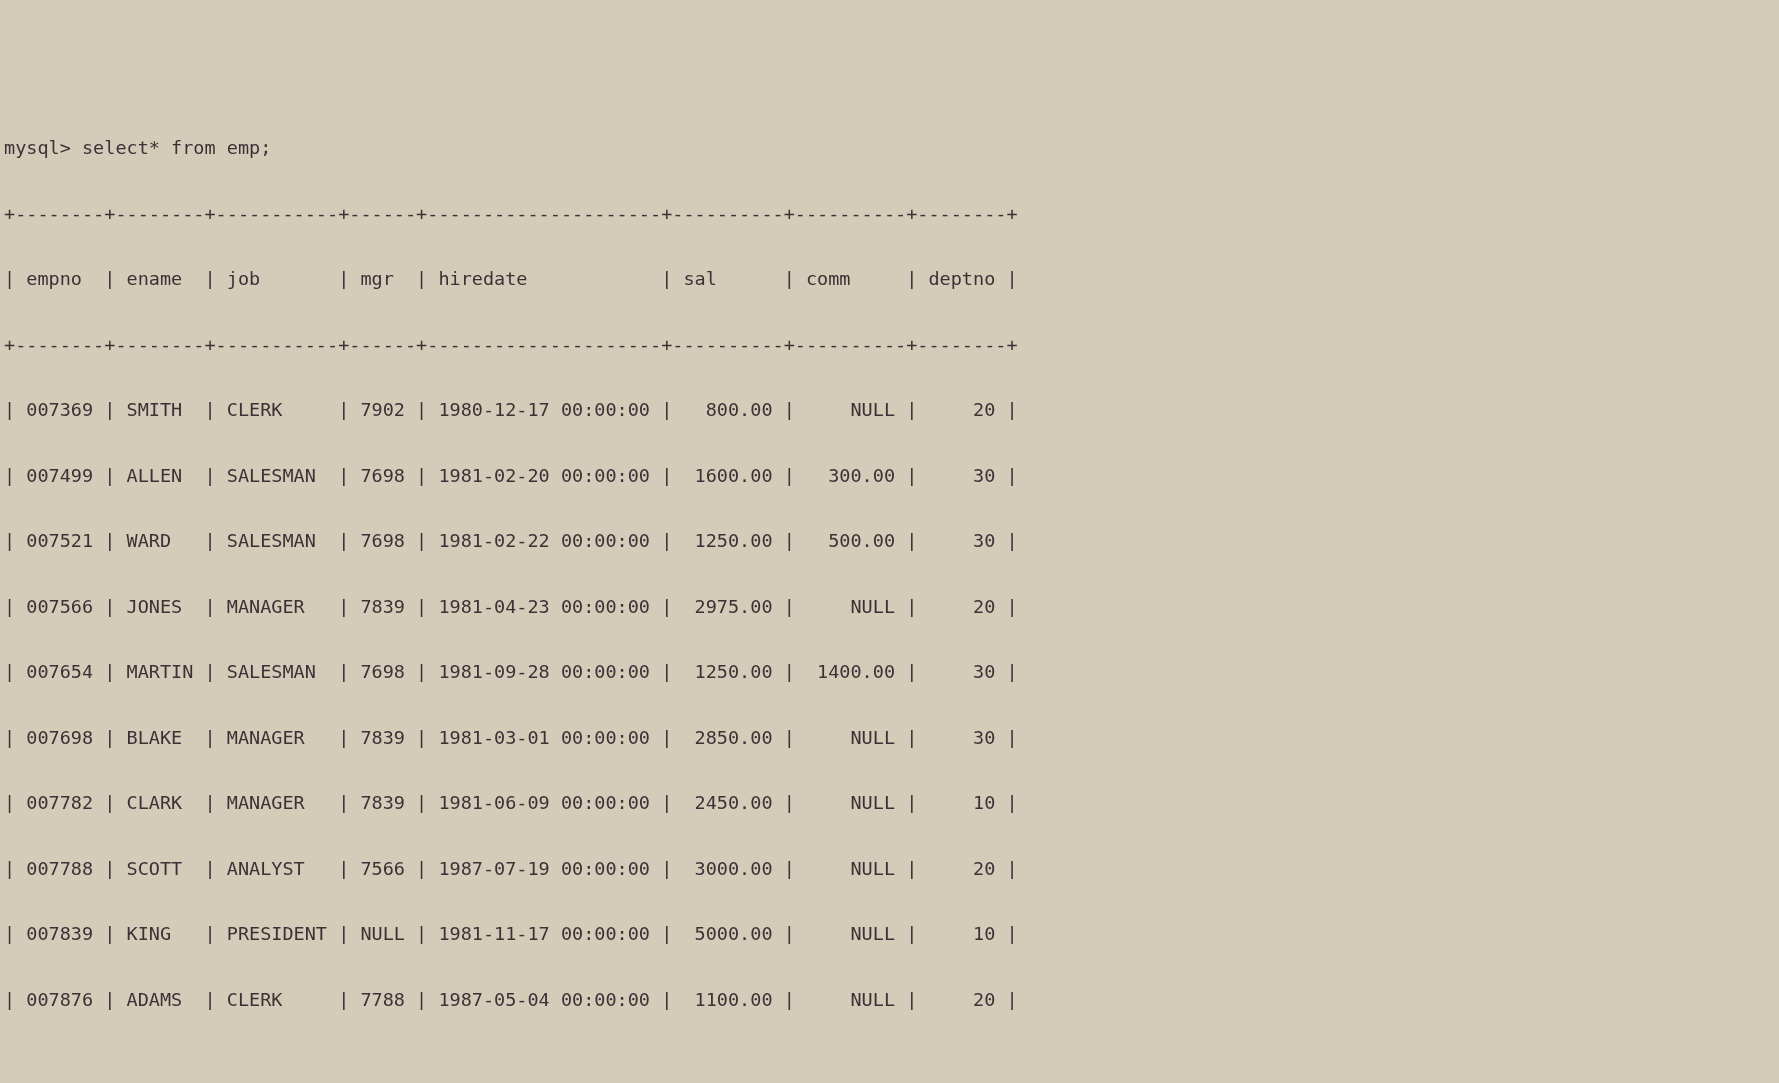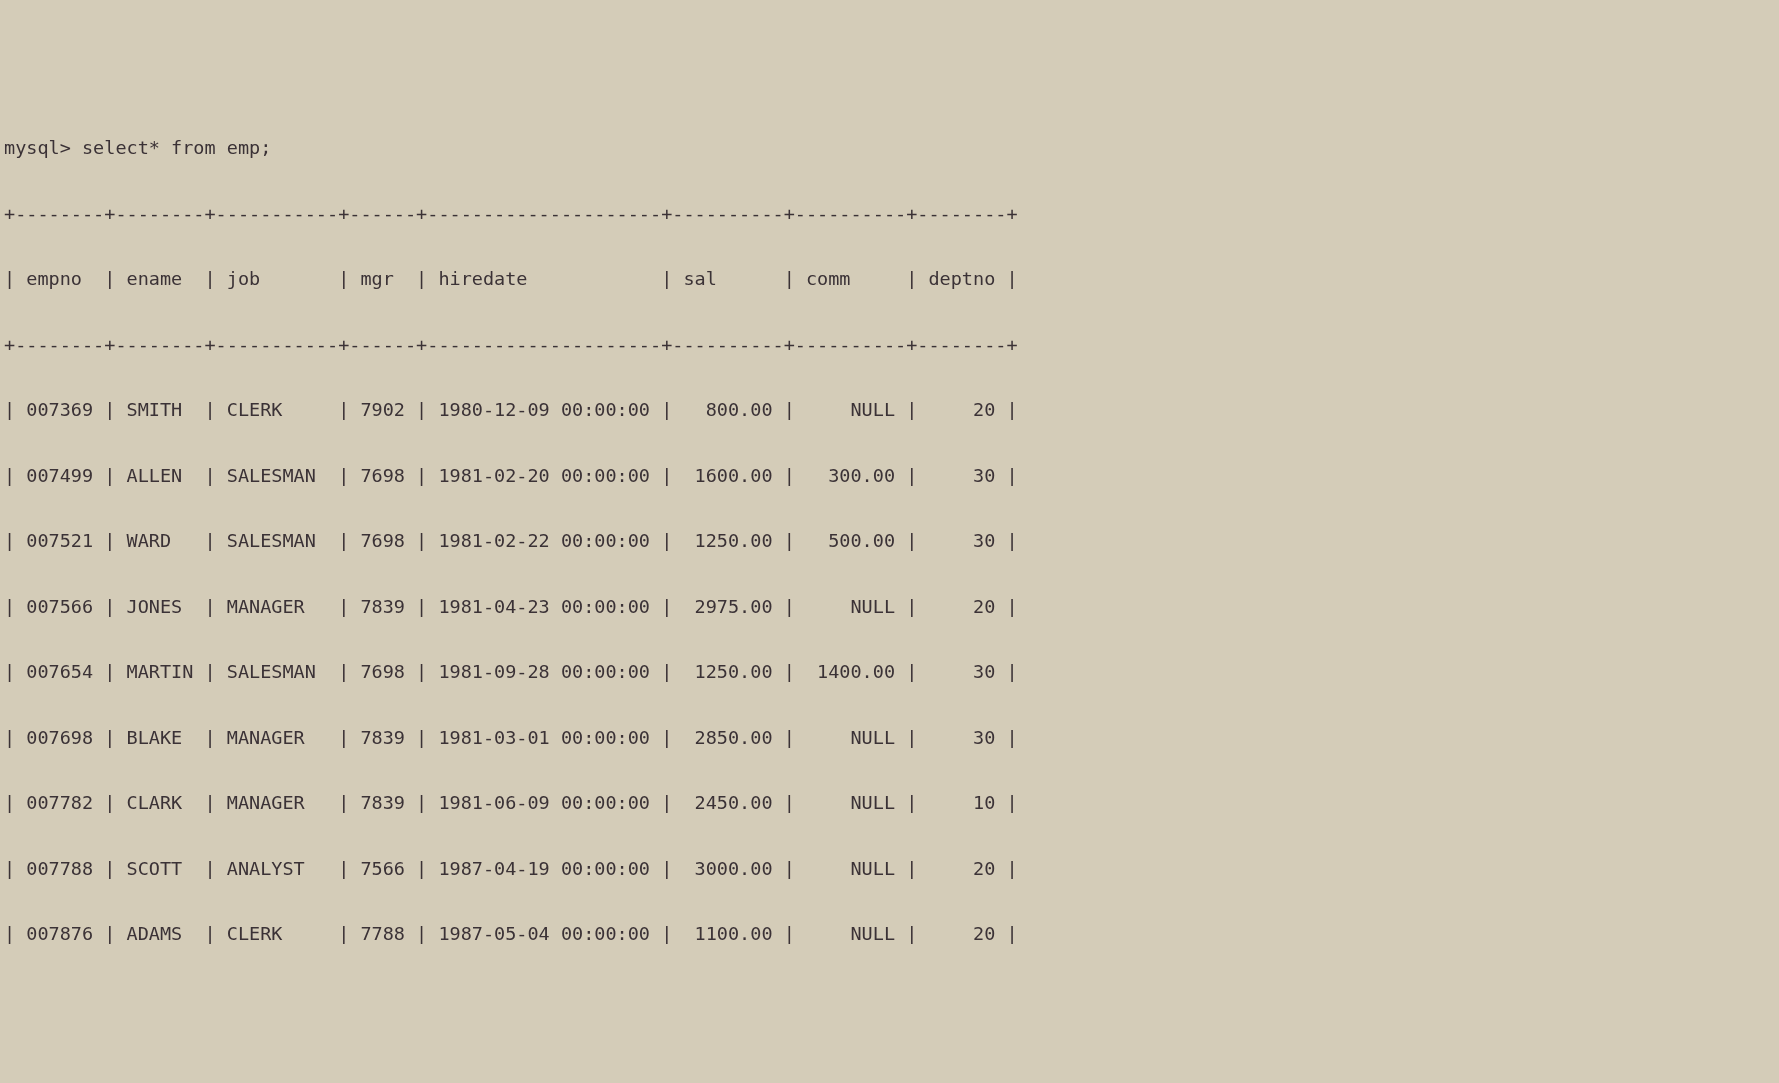--- a/index.html
+++ b/index.html
@@ -45,28 +45,29 @@
 <body style="background: rgb(212, 204, 184);">
 
 <div id="terminal" style="color: rgb(59, 50, 54);">
 
   
   <div class="block">
     <span class="prompt-line">mysql&gt; select* from emp;</span>
     <span class="rule">+--------+--------+-----------+------+---------------------+----------+----------+--------+</span>
     <span class="line">| empno  | ename  | job       | mgr  | hiredate            | sal      | comm     | deptno |</span>
     <span class="rule">+--------+--------+-----------+------+---------------------+----------+----------+--------+</span>
-    <span class="line">| 007369 | SMITH  | CLERK     | 7902 | 1980-12-09 00:00:00 |   800.00 |     NULL |     20 |</span>
+    <span class="line">| 007369 | SMITH  | CLERK     | 7902 | 1980-12-17 00:00:00 |   800.00 |     NULL |     20 |</span>
     <span class="line">| 007499 | ALLEN  | SALESMAN  | 7698 | 1981-02-20 00:00:00 |  1600.00 |   300.00 |     30 |</span>
     <span class="line">| 007521 | WARD   | SALESMAN  | 7698 | 1981-02-22 00:00:00 |  1250.00 |   500.00 |     30 |</span>
     <span class="line">| 007566 | JONES  | MANAGER   | 7839 | 1981-04-23 00:00:00 |  2975.00 |     NULL |     20 |</span>
     <span class="line">| 007654 | MARTIN | SALESMAN  | 7698 | 1981-09-28 00:00:00 |  1250.00 |  1400.00 |     30 |</span>
     <span class="line">| 007698 | BLAKE  | MANAGER   | 7839 | 1981-03-01 00:00:00 |  2850.00 |     NULL |     30 |</span>
     <span class="line">| 007782 | CLARK  | MANAGER   | 7839 | 1981-06-09 00:00:00 |  2450.00 |     NULL |     10 |</span>
-    <span class="line">| 007788 | SCOTT  | ANALYST   | 7566 | 1987-04-19 00:00:00 |  3000.00 |     NULL |     20 |</span>
+    <span class="line">| 007788 | SCOTT  | ANALYST   | 7566 | 1987-07-19 00:00:00 |  3000.00 |     NULL |     20 |</span>
+    <span class="line">| 007839 | KING   | PRESIDENT | NULL | 1981-11-17 00:00:00 |  5000.00 |     NULL |     10 |</span>
     <span class="line">| 007876 | ADAMS  | CLERK     | 7788 | 1987-05-04 00:00:00 |  1100.00 |     NULL |     20 |</span>
     
     
     
     
     
   </div>
 
   
 

